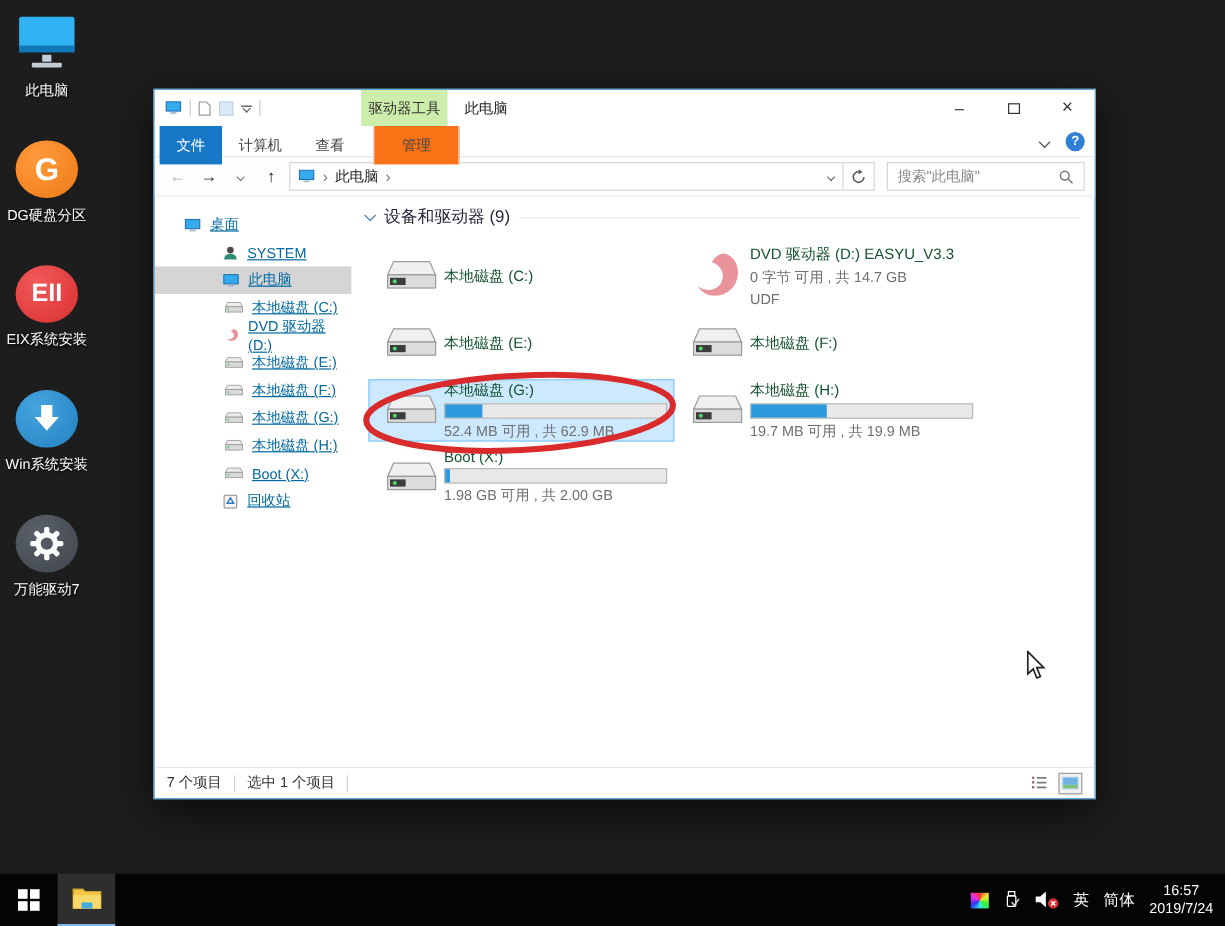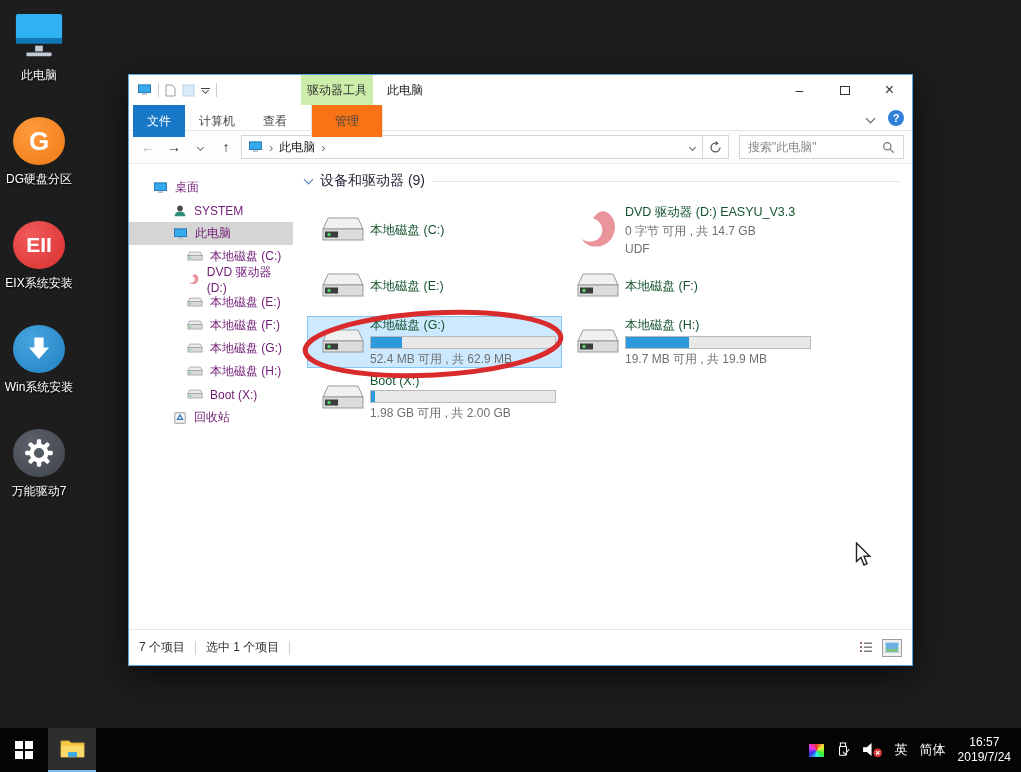--- a/index.html
+++ b/index.html
@@ -45,41 +45,41 @@
   .addr-box { height:24px; flex:0 0 488px; border:1px solid #d6d6d6; background:#fff; display:flex; align-items:center; }
   .crumbs { display:flex; align-items:center; gap:6px; padding:0 6px; flex:1; font-size:12px; color:#1a1a1a; }
   .crumb-sep { color:#777; font-size:13px; }
   .addr-chev { width:20px; display:flex; align-items:center; justify-content:center; }
   .refresh-box { width:26px; height:100%; border-left:1px solid #d6d6d6; display:flex; align-items:center; justify-content:center; }
   .search-box { height:24px; flex:1; border:1px solid #d6d6d6; background:#fff; display:flex; align-items:center; padding:0 8px; margin-left:6px; }
   .search-box .ph { flex:1; font-size:12px; color:#8a8a8a; }
 
   .body { flex:1; display:flex; min-height:0; }
   .navpane { width:164px; flex:0 0 164px; padding-top:12px; overflow:hidden; }
-  .nav-item { height:23px; display:flex; align-items:center; gap:7px; font-size:12px; color:#701a75; cursor:default; }
+  .nav-item { height:23px; display:flex; align-items:center; gap:7px; font-size:12px; color:#0369a1; cursor:default;text-decoration:underline; }
   .nav-item.lv0 { padding-left:24px; }
-  .nav-item.lv1 { padding-left:44px; }
+  .nav-item.lv1 { padding-left:56px; }
   .nav-item.lv2 { padding-left:58px; }
   .nav-item.sel { background:#d5d5d5; }
   .main { flex:1; padding:8px 0 0 12px; position:relative; }
   .group-header { display:flex; align-items:center; gap:8px; font-size:14px; color:#26263a; }
   .group-header .line { flex:1; height:1px; background:#e5e5e5; margin-right:12px; }
   .group-chev { display:inline-block; width:7px; height:7px; border-right:1.5px solid #4a7ab0; border-bottom:1.5px solid #4a7ab0; transform:rotate(45deg); margin-top:-4px; }
 
   .drive-grid { margin-top:14px; margin-left:2px; display:grid; grid-template-columns:255px 255px; grid-auto-rows:52px; row-gap:4px; }
   .tile { display:flex; align-items:center; padding:3px 6px; border:1px solid transparent; }
   .tile.selected { background:#cce9ff; border-color:#84c6f5; }
   .tile-icon { width:56px; flex:0 0 56px; display:flex; align-items:center; justify-content:center; }
   .tile-text { flex:1; display:flex; flex-direction:column; justify-content:center; gap:2px; min-width:0; }
   .tile-name { font-size:12.5px; color:#14532d; white-space:nowrap; }
   .tile-bar { width:186px; height:13px; background:#e8e8e8; border:1px solid #b9b9b9; }
   .tile-bar-fill { height:100%; background:#2d9add; }
   .tile-size, .tile-fs { font-size:12px; color:#6f6f6f; white-space:nowrap; }
 
-  .statusbar { height:36px; flex:0 0 auto; border-top:1px solid #e2e8ee; display:flex; align-items:center; padding:0 10px; gap:10px; font-size:12px; color:#333; }
+  .statusbar { height:26px; flex:0 0 auto; border-top:1px solid #e2e8ee; display:flex; align-items:center; padding:0 10px; gap:10px; font-size:12px; color:#333; }
   .st-sep { width:1px; height:14px; background:#d0d0d0; }
   .status-right { margin-left:auto; display:flex; align-items:center; gap:6px; }
   .viewbtn { width:20px; height:18px; display:flex; align-items:center; justify-content:center; }
   .viewbtn.sel { border:1px solid #9e9e9e; background:#f0f0f0; }
 
   .annotation { position:absolute; left:168px; top:230px; pointer-events:none; }
 
   
   .taskbar { position:absolute; left:0; bottom:0; width:1021px; height:44px; background:#040404; display:flex; align-items:stretch; }
   .tb-btn { width:48px; display:flex; align-items:center; justify-content:center; }

